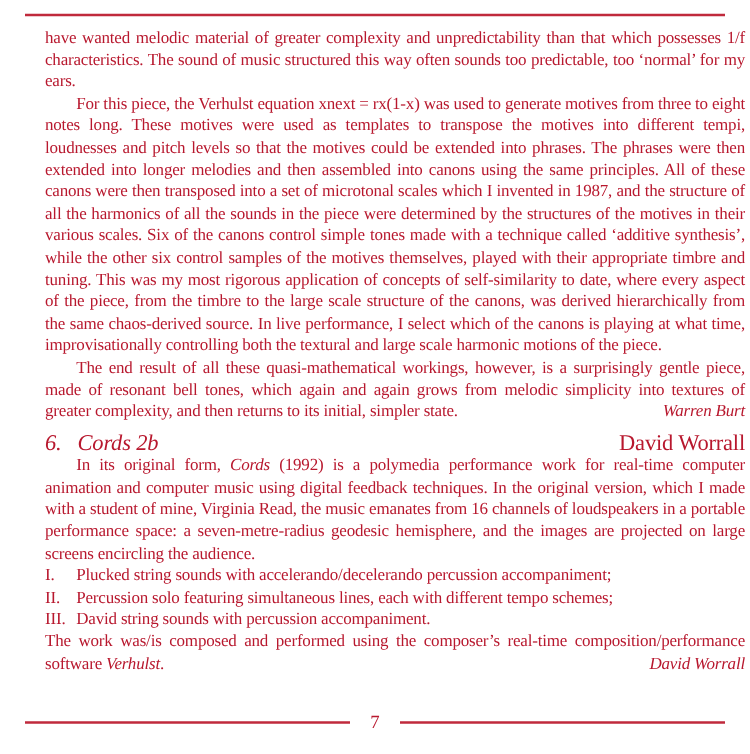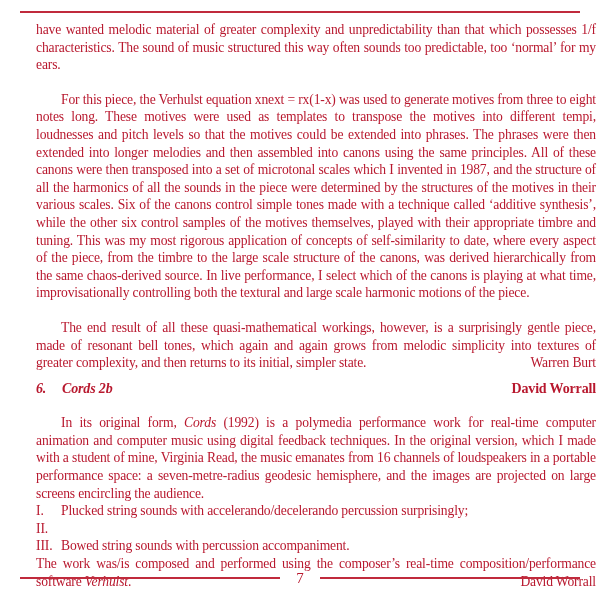--- a/index.html
+++ b/index.html
@@ -32,37 +32,37 @@
       line-height: 17.6px;
       letter-spacing: -0.15px;
     }
     p {
       margin: 0;
       text-align: justify;
       text-align-last: auto;
     }
     p.indent {
       text-indent: 25px;
-      margin-top: 17px;
     }
     .sig-line {
       display: flex;
       justify-content: space-between;
       align-items: flex-start;
     }
     .sig {
+      font-style: italic;
       white-space: nowrap;
     }
     .section-head {
       margin-top: 8px;
       display: flex;
       justify-content: space-between;
       align-items: flex-start;
-      font-weight: bold;
-      font-size: 14px;
+      font-weight: normal;
+      font-size: 18px;
     }
     .section-head .num-title {
       font-style: italic;
     }
     .section-head .num {
       display: inline-block;
       width: 26px;
     }
     .movements {
       margin: 0;
@@ -114,28 +114,29 @@
     <span class="num-title"><span class="num">6.</span><span>Cords 2b</span></span>
     <span>David Worrall</span>
   </div>
 
   <p class="indent"><span>In its original form, </span><em>Cords</em><span> (1992) is a polymedia performance work for real-time computer animation and computer music using digital feedback techniques.  In the original version, which I made with a student of mine, Virginia Read, the music emanates from 16 channels of loudspeakers in a portable performance space: a seven-metre-radius geodesic hemisphere, and the images are projected on large screens encircling the audience.</span></p>
 
 
   <ul class="movements">
     <li>
         <span class="mv-num">I.</span>
-        <span>Plucked string sounds with accelerando/decelerando percussion surprisingly;</span>
+        <span>Plucked string sounds with accelerando/decelerando percussion accompaniment;</span>
       </li>
     <li>
         <span class="mv-num">II.</span>
+        <span>Percussion solo featuring simultaneous lines, each with different tempo schemes;</span>
       </li>
     <li>
         <span class="mv-num">III.</span>
-        <span>Bowed string sounds with percussion accompaniment.</span>
+        <span>David string sounds with percussion accompaniment.</span>
       </li>
   </ul>
 
   <p><span>The work was/is composed and performed using the composer’s real-time composition/performance software </span><em>Verhulst</em><span>.</span><span class="sig" style="float:right;">David Worrall</span></p>
 </div>
 
 <div class="footer">
   <div class="rule"></div>
   <span class="page-num">7</span>
   <div class="rule"></div>

